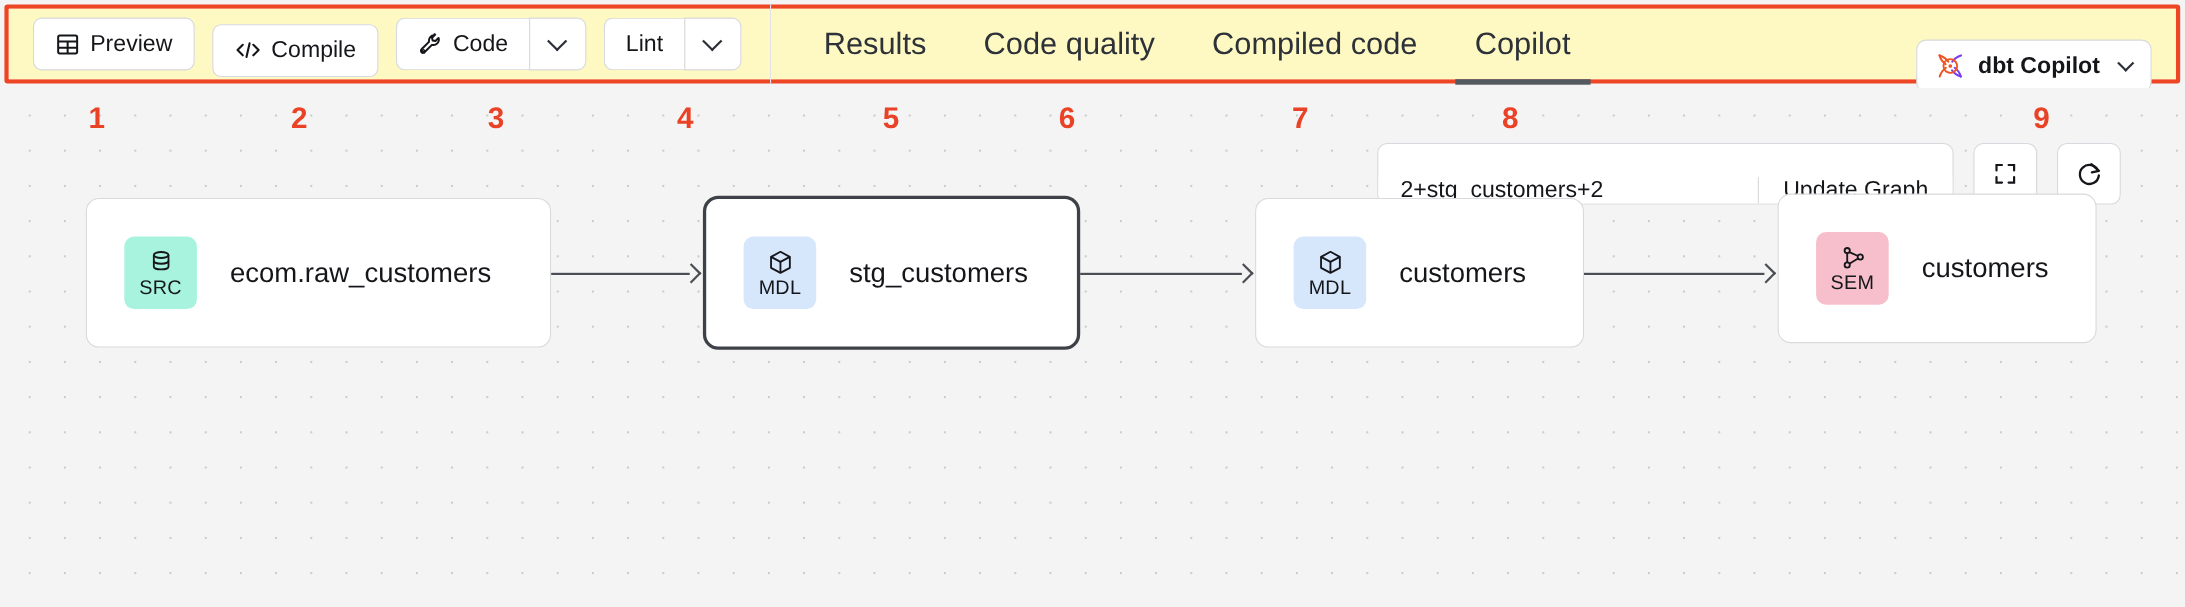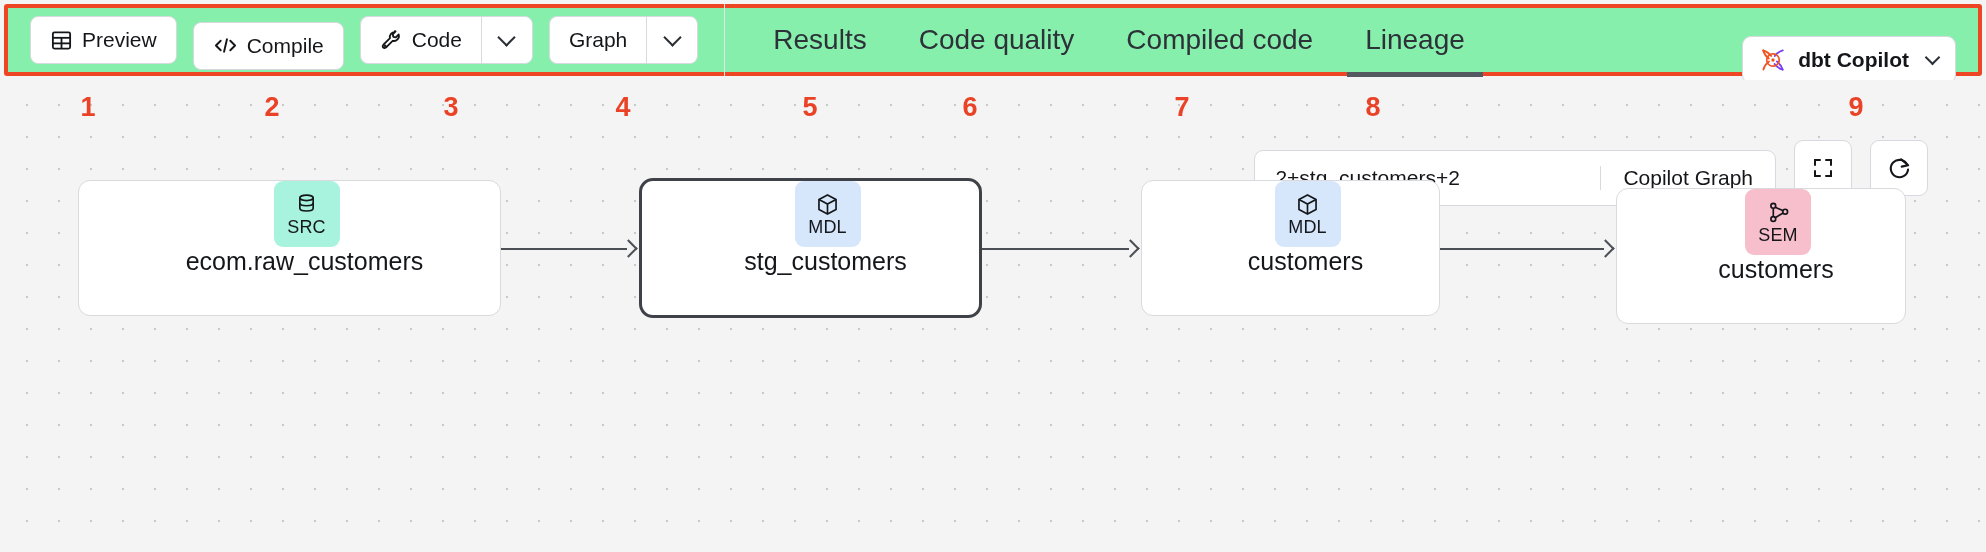--- a/index.html
+++ b/index.html
@@ -19,21 +19,21 @@
     width: 1978px; height: 72px;
     border: 4px solid #ee4524;
     border-radius: 3px;
     background: #ffffff;
   }
   .toolbar-inner {
     position: absolute;
     inset: 0;
     display: flex;
     align-items: center;
-    background: #86efac;
+    background: #fef9c3;
   }
 
   .btn-group { display: flex; align-items: center; margin-left: 22px; }
 
   .btn {
     display: flex;
     align-items: center;
     gap: 9px;
     height: 48px;
     padding: 0 19px;
@@ -145,27 +145,26 @@
     background-position: 11px 9px;
   }
 
   
   .graph-controls {
     position: absolute;
     right: 58px; top: 50px;
     display: flex; align-items: center; gap: 18px;
   }
   .search-combo {
-    display: flex; align-items: center;
+    display: flex; align-items: flex-end;
     height: 56px;
     background: #fff;
     border: 1px solid #d6d9dd;
     border-radius: 9px;
     overflow: hidden;
-    margin-top: 20px;
   }
   .search-input {
     display: flex; align-items: center;
     width: 345px;
     padding: 0 20px;
     font-size: 21px;
     color: #15161a;
     background: #fff;
     border: none;
     outline: none;
@@ -192,21 +191,20 @@
   }
 
   
   .node {
     position: absolute;
     display: flex; align-items: center;
     height: 136px;
     background: #ffffff;
     border: 1px solid #d9dadd;
     border-radius: 12px;
-    flex-direction: column;
   }
   .node.selected {
     border: 3px solid #3e4248;
     border-radius: 14px;
   }
   .node-badge {
     width: 66px; height: 66px;
     margin-left: 34px;
     border-radius: 9px;
     display: flex; flex-direction: column;
@@ -276,41 +274,41 @@
                 <circle cx="5.2" cy="17.8" r=".6"></circle>
               </svg>
             </span>
             <span>Code</span>
           </div>
           <div class="btn-caret"></div>
         </div>
 
         <div class="split">
           <div class="btn btn-main">
-            <span>Graph</span>
+            <span>Lint</span>
           </div>
           <div class="btn-caret"></div>
         </div>
 
       </div>
 
       <div class="vdivider"></div>
 
       <div class="tabs">
         <div class="tab">
           <span>Results</span>
         </div>
         <div class="tab">
           <span>Code quality</span>
         </div>
         <div class="tab">
           <span>Compiled code</span>
         </div>
         <div class="tab active">
-          <span>Lineage</span>
+          <span>Copilot</span>
         </div>
       </div>
 
       <div class="spacer"></div>
 
       <div class="copilot">
         <span class="ico">
           <svg width="26" height="26" viewBox="0 0 26 26" fill="none" stroke-width="1.9" stroke-linecap="round">
             <path d="M3.2 3.4c3.4 1.0 6.1 3.0 8.0 5.6" stroke="#ee5522"></path>
             <path d="M3.2 3.4c1.0 3.4 3.0 6.1 5.6 8.0" stroke="#ee5522"></path>
@@ -328,21 +326,21 @@
 
     </div>
   </div>
 
   <div class="canvas">
 
     <div class="graph-controls">
       <div class="search-combo">
         <input class="search-input" type="text" value="2+stg_customers+2" style="">
         <div class="update-graph">
-          <span>Copilot Graph</span>
+          <span>Update Graph</span>
         </div>
       </div>
 
       <div class="icon-btn">
         <span class="ico">
           <svg width="24" height="24" viewBox="0 0 24 24" fill="none" stroke="#15161a" stroke-width="2" stroke-linecap="round">
             <polyline points="4,9 4,4 9,4"></polyline>
             <polyline points="15,4 20,4 20,9"></polyline>
             <polyline points="20,15 20,20 15,20"></polyline>
             <polyline points="9,20 4,20 4,15"></polyline>
@@ -404,21 +402,21 @@
             <path d="M12 2.8 20.2 7.2v9.6L12 21.2 3.8 16.8V7.2z"></path>
             <path d="M3.8 7.2 12 11.6l8.2-4.4"></path>
             <path d="M12 11.6v9.6"></path>
           </svg>
         </span>
         <span class="badge-label">MDL</span>
       </div>
       <div class="node-title">customers</div>
     </div>
 
-    <div class="node" style="left:1616px; top:108px; width:290px;">
+    <div class="node" style="left:1616px; top:96px; width:290px;">
       <div class="node-badge" style="background:#f7bfcb;">
         <span class="ico">
           <svg width="25" height="25" viewBox="0 0 24 24" fill="none" stroke="#15161a" stroke-width="1.6">
             <circle cx="7" cy="5.6" r="2.3"></circle>
             <circle cx="7" cy="18.2" r="2.3"></circle>
             <circle cx="18.4" cy="11.2" r="2.3"></circle>
             <line x1="7" y1="7.9" x2="7" y2="15.9"></line>
             <line x1="8.9" y1="6.9" x2="16.4" y2="10.3"></line>
             <line x1="8.9" y1="17" x2="16.4" y2="12.4"></line>
           </svg>

